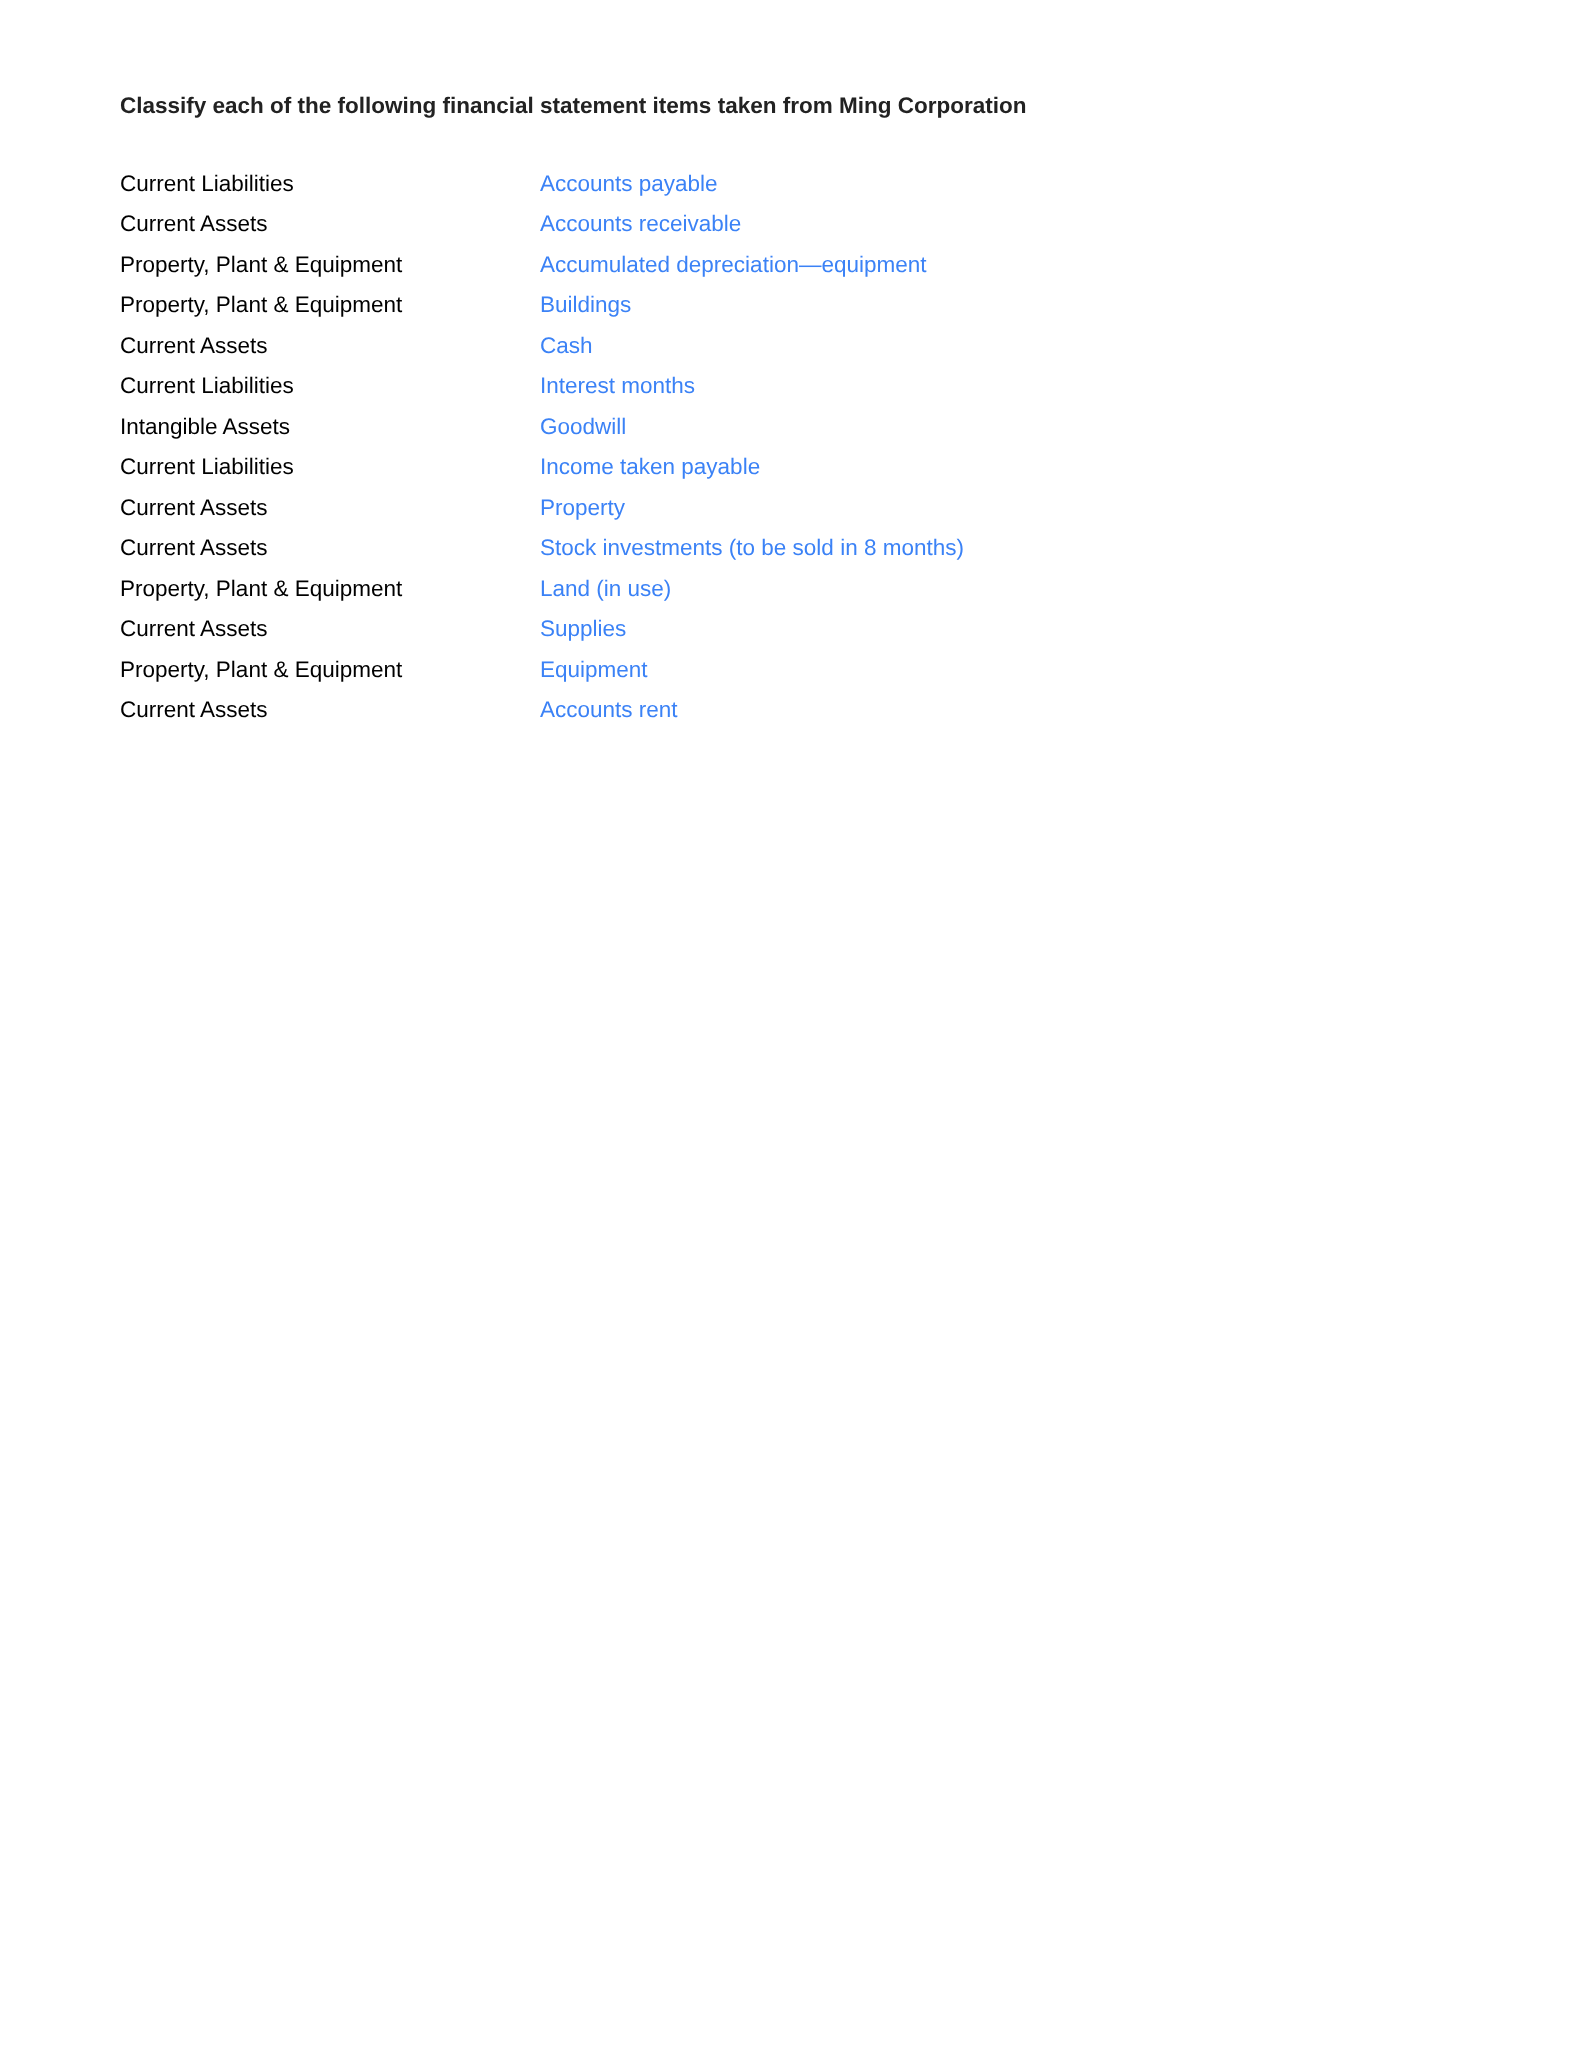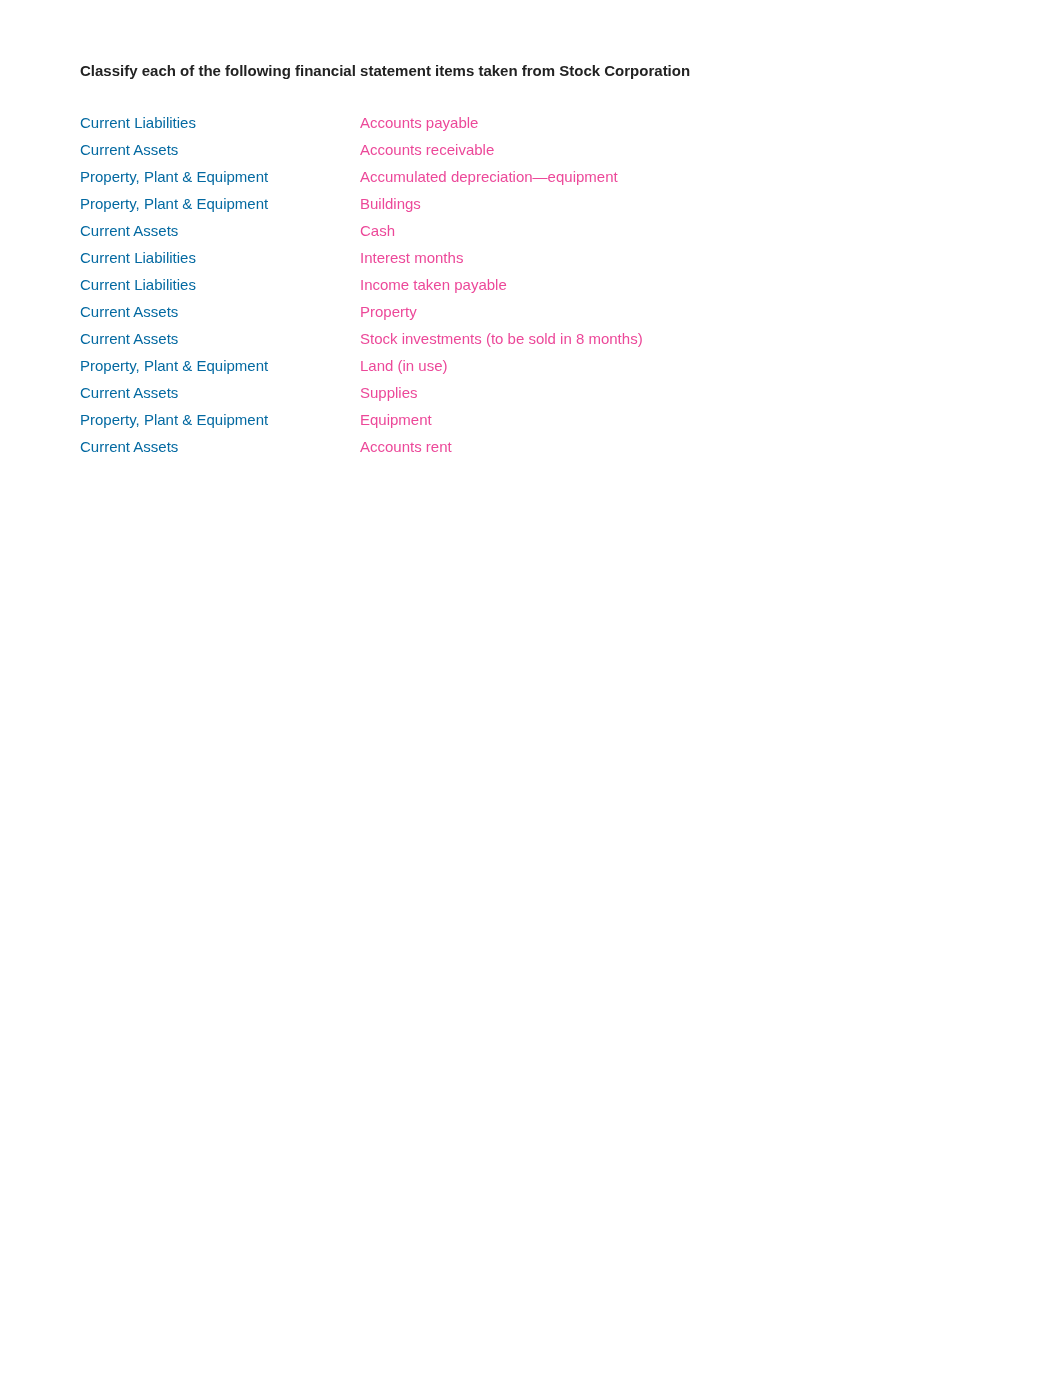--- a/index.html
+++ b/index.html
@@ -34,34 +34,34 @@
     .table-row {
       display: table-row;
     }
 
     .col-classification {
       display: table-cell;
       padding: 5px 0;
       padding-right: 60px;
       min-width: 280px;
       vertical-align: top;
-      color: #0369a1;
+      color: #000000;
     }
 
     .col-item {
       display: table-cell;
       padding: 5px 0;
       vertical-align: top;
-      color: #ec4899;
+      color: #3b82f6;
     }
   </style>
 </head>
 <body>
 
-<div class="page-title">Classify each of the following financial statement items taken from Stock Corporation</div>
+<div class="page-title">Classify each of the following financial statement items taken from Ming Corporation</div>
 
 <div class="classification-table" id="table-container">
 <div class="table-row">
       <div class="col-classification">Current Liabilities</div>
       <div class="col-item">Accounts payable</div>
     </div>
     <div class="table-row">
       <div class="col-classification">Current Assets</div>
       <div class="col-item">Accounts receivable</div>
     </div>
@@ -73,20 +73,24 @@
       <div class="col-classification">Property, Plant &amp; Equipment</div>
       <div class="col-item">Buildings</div>
     </div>
     <div class="table-row">
       <div class="col-classification">Current Assets</div>
       <div class="col-item">Cash</div>
     </div>
     <div class="table-row">
       <div class="col-classification">Current Liabilities</div>
       <div class="col-item">Interest months</div>
+    </div>
+    <div class="table-row">
+      <div class="col-classification">Intangible Assets</div>
+      <div class="col-item">Goodwill</div>
     </div>
     <div class="table-row">
       <div class="col-classification">Current Liabilities</div>
       <div class="col-item">Income taken payable</div>
     </div>
     <div class="table-row">
       <div class="col-classification">Current Assets</div>
       <div class="col-item">Property</div>
     </div>
     <div class="table-row">

